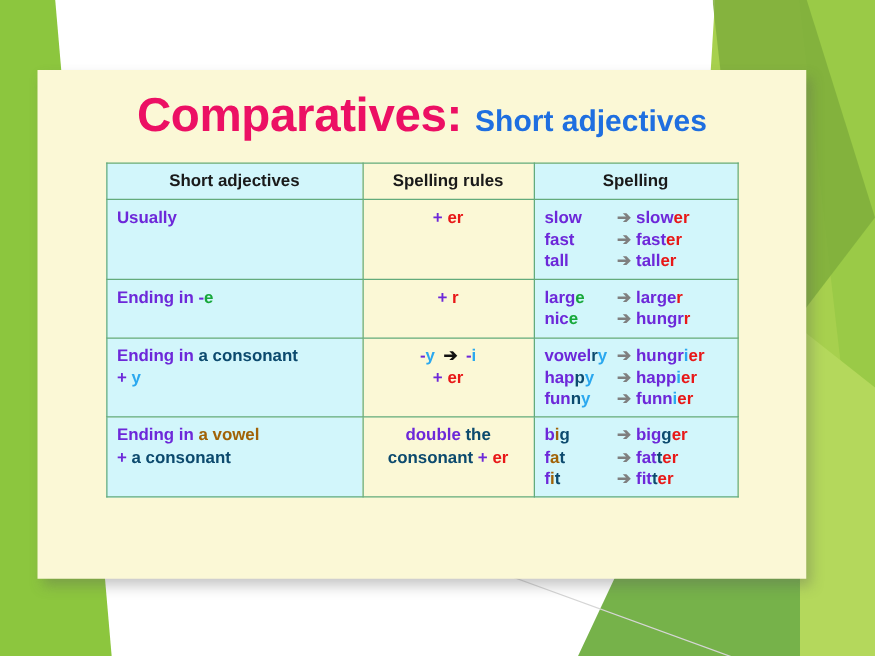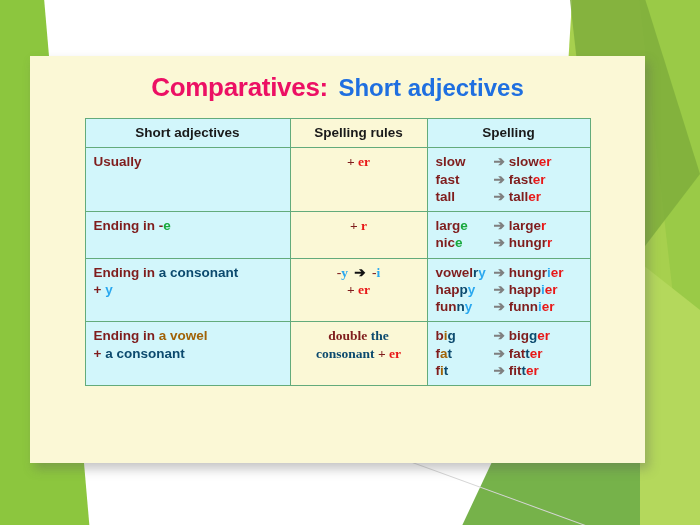--- a/index.html
+++ b/index.html
@@ -97,21 +97,21 @@
   }
 
   
   .title {
     text-align: center;
     padding-top: 18px;
     white-space: nowrap;
     line-height: 1;
   }
   .title .main {
-    font-size: 26px;
+    font-size: 38px;
     font-weight: bold;
     color: #ec1064;
     letter-spacing: -.3px;
   }
   .title .sub {
     font-size: 24px;
     font-weight: bold;
     color: #1f6fe0;
     margin-left: 6px;
   }
@@ -140,31 +140,31 @@
   .cream { background: #fbf8d6; }
 
   thead th {
     text-align: center;
     color: #1930e0;
     font-size: 14.5px;
     padding: 7px 4px 8px 4px;
     vertical-align: middle;
   }
 
-  td.mid  { text-align: center; font-family: Liberation Serif, serif; }
+  td.mid  { text-align: center; }
   td.adj  { text-align: left; }
   td.ex   { text-align: left; padding-left: 10px; }
 
   
   .red     { color: #e81818; }
   .green   { color: #17a83b; }
   .magenta { color: #0c4a6e; text-align: center; }
   .cyanfg  { color: #2aa8ef; }
   .purple  { color: #a16207; }
-  .blackfg { color: #7f1d1d; }
+  .blackfg { color: #6d28d9; }
 
   .arrow {
     color: #7f7f7f;
     font-weight: bold;
     padding: 0 4px;
   }
   .arrow-blk {
     color: #111111;
     font-weight: bold;
     padding: 0 3px;

